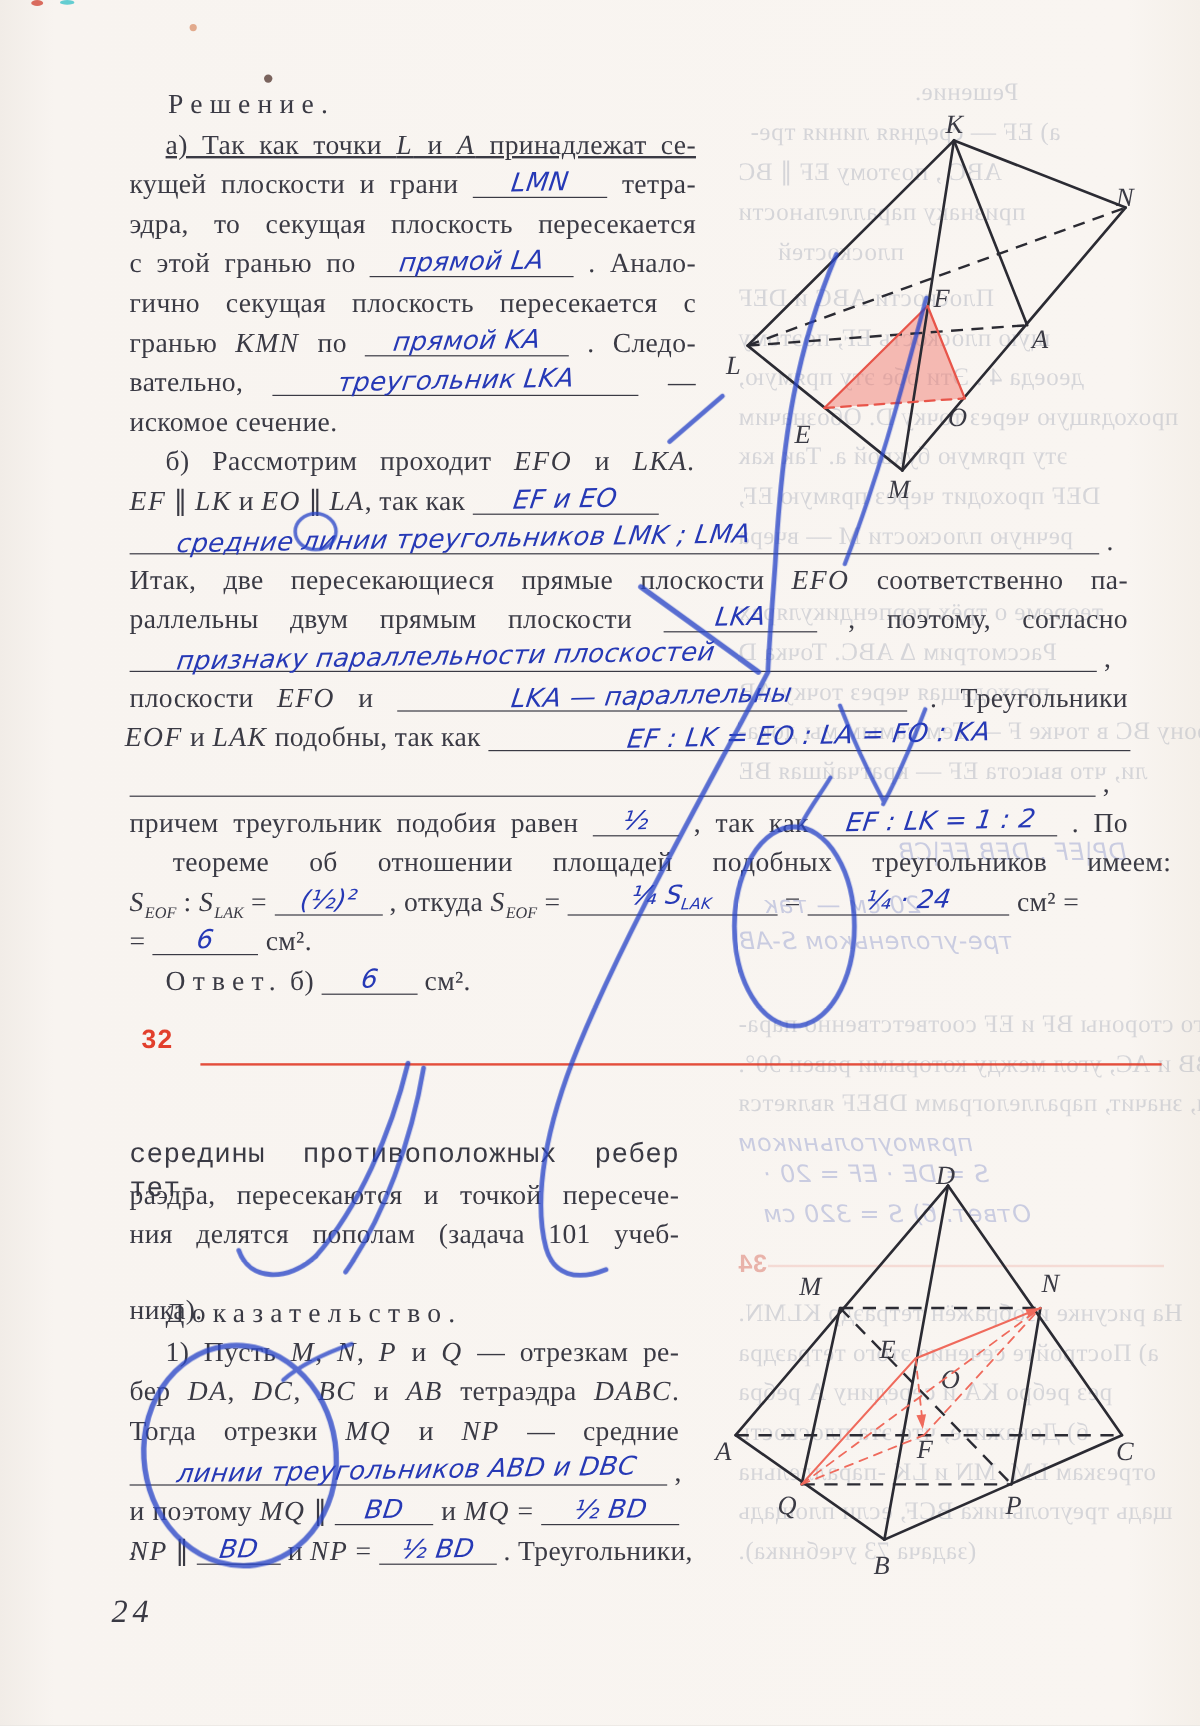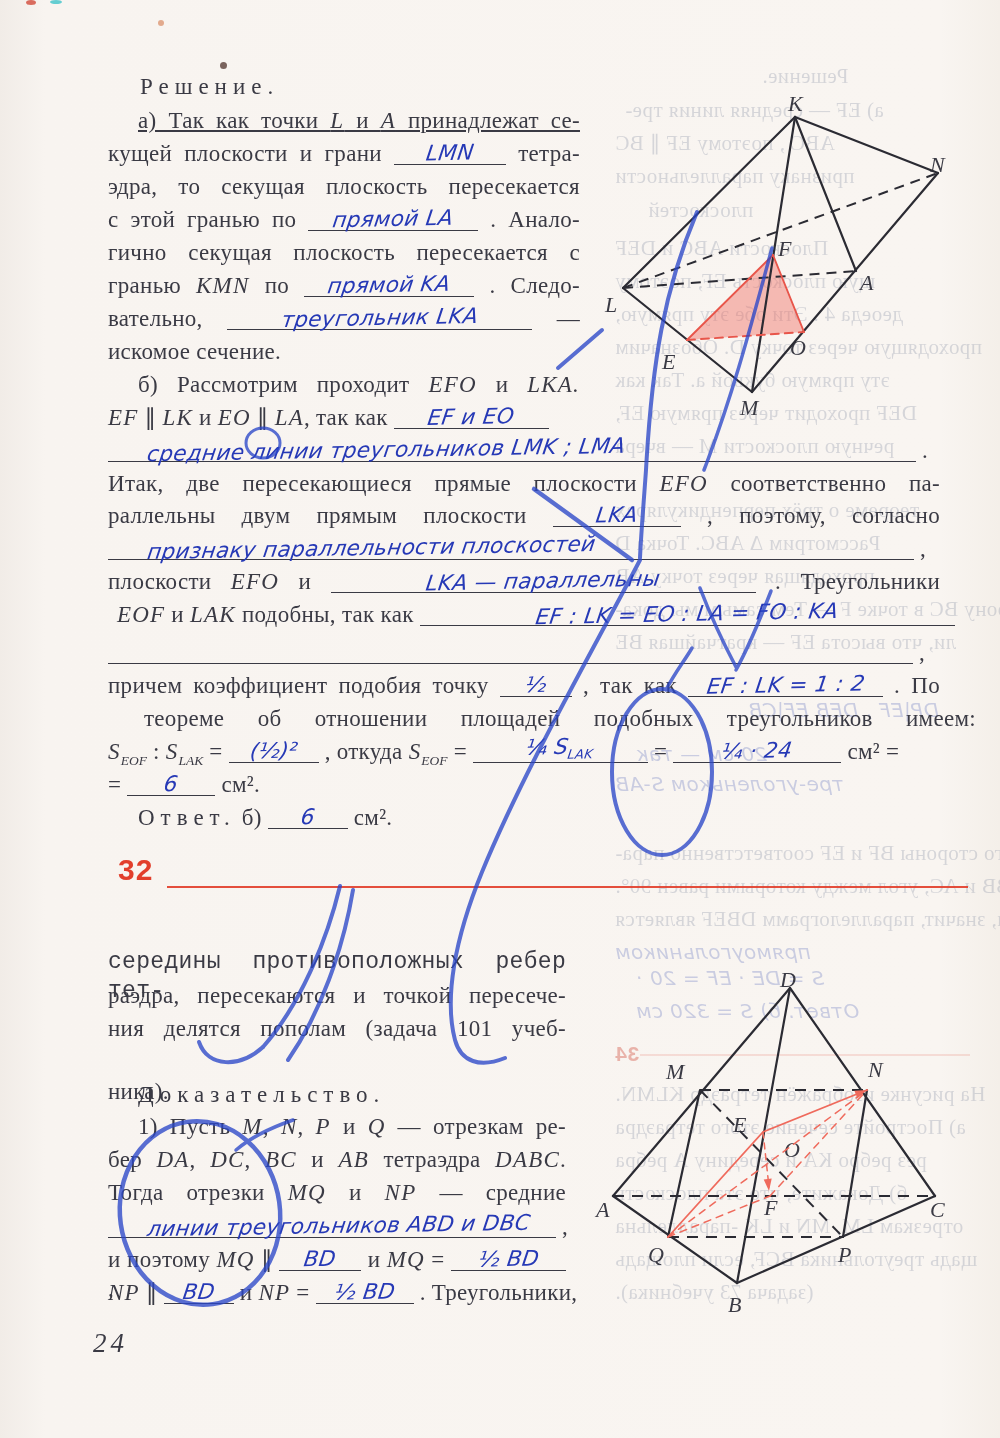--- a/index.html
+++ b/index.html
@@ -20,21 +20,21 @@
         font-family:"DejaVu Sans",sans-serif;font-style:italic;font-size:21.5px;color:#2639b6;}
   .blank.left .hand{left:40px;transform:skewX(-9deg) rotate(-1deg);}
   .hsub{font-size:13px;vertical-align:-5px;}
   .dl{font-size:22px;height:26px;line-height:24px;}
   
   .bleed{position:absolute;white-space:nowrap;font-size:21px;color:#8d95a8;opacity:.32;
          transform:scaleX(-1);letter-spacing:.4px;}
   .bleed.bh{color:#5f71bd;opacity:.30;font-family:"DejaVu Sans",sans-serif;font-style:italic;font-size:20px;}
   .bleed.br{color:#d4594a;opacity:.42;font-weight:bold;font-family:"Liberation Sans",sans-serif;}
   .pnum{position:absolute;left:118px;top:853px;color:#e23f2c;
-        font-family:"Liberation Sans",sans-serif;font-weight:bold;font-size:30px;letter-spacing:1px;}
+        font-family:"Liberation Sans",sans-serif;font-weight:bold;font-size:22px;letter-spacing:1px;}
   .rule{position:absolute;left:167px;top:886px;width:801px;height:2.4px;background:#e23f2c;opacity:.92;}
   .rule34{position:absolute;left:640px;top:1054px;width:330px;height:2px;background:#e05545;opacity:.16;}
   .pageno{position:absolute;left:93px;top:1328px;font-style:italic;font-size:27px;letter-spacing:4px;color:#3a3a44;}
   .speck{position:absolute;border-radius:50%;}
   svg{position:absolute;}
   .penlayer{left:0;top:0;pointer-events:none;}
 </style>
 </head>
 <body>
 
@@ -93,23 +93,23 @@
       <div class="line j" style="left: 108px; top: 271px; width: 472px;"><span class="ts">гранью </span><span class="mv">KMN</span><span class="ts"> по </span><span class="blank" style="width: 170px;"><span class="hand">прямой  KA</span></span><span class="ts"> . Следо-</span></div>
       <div class="line j" style="left: 108px; top: 304px; width: 472px;"><span class="ts">вательно, </span><span class="blank" style="width: 305px;"><span class="hand">треугольник  LKA</span></span><span class="ts"> —</span></div>
       <div class="line" style="left: 108px; top: 337px;"><span class="ts">искомое сечение.</span></div>
       <div class="line j" style="left: 108px; top: 370px; width: 472px;"><span class="sp" style="width: 30px;"></span><span class="ts">б) Рассмотрим проходит </span><span class="mv">EFO</span><span class="ts"> и </span><span class="mv">LKA.</span></div>
       <div class="line" style="left: 108px; top: 403px;"><span class="mv">EF</span><span class="ts"> ∥ </span><span class="mv">LK</span><span class="ts"> и </span><span class="mv">EO</span><span class="ts"> ∥ </span><span class="mv">LA</span><span class="ts">, так как  </span><span class="blank" style="width: 155px;"><span class="hand">EF и EO</span></span></div>
       <div class="line" style="left: 108px; top: 436px;"><span class="blank left" style="width: 808px;"><span class="hand">средние  линии  треугольников  LMK ;  LMA</span></span><span class="ts"> .</span></div>
       <div class="line j" style="left: 108px; top: 469px; width: 832px;"><span class="ts">Итак, две пересекающиеся прямые плоскости </span><span class="mv">EFO</span><span class="ts"> соответственно па-</span></div>
       <div class="line j" style="left: 108px; top: 501px; width: 832px;"><span class="ts">раллельны двум прямым плоскости </span><span class="blank" style="width: 128px;"><span class="hand">LKA</span></span><span class="ts"> , поэтому, согласно</span></div>
       <div class="line" style="left: 108px; top: 534px;"><span class="blank left" style="width: 806px;"><span class="hand">признаку    параллельности    плоскостей</span></span><span class="ts"> ,</span></div>
       <div class="line j" style="left: 108px; top: 567px; width: 832px;"><span class="ts">плоскости </span><span class="mv">EFO</span><span class="ts"> и </span><span class="blank" style="width: 425px;"><span class="hand">LKA — параллельны</span></span><span class="ts"> . Треугольники</span></div>
-      <div class="line" style="left: 117px; top: 600px;"><span class="mv">EOF</span><span class="ts">  и  </span><span class="mv">LAK</span><span class="ts">  подобны,  так  как  </span><span class="blank" style="width: 535px;"><span class="hand">EF : LK = EO : LA = FO : KA</span></span></div>
+      <div class="line" style="left: 104px; top: 600px;"><span class="mv">EOF</span><span class="ts">  и  </span><span class="mv">LAK</span><span class="ts">  подобны,  так  как  </span><span class="blank" style="width: 535px;"><span class="hand">EF : LK = EO : LA = FO : KA</span></span></div>
       <div class="line" style="left: 108px; top: 638px;"><span class="blank" style="width: 805px;"></span><span class="ts"> ,</span></div>
-      <div class="line j" style="left: 108px; top: 671px; width: 832px;"><span class="ts">причем коэффициент подобия точку </span><span class="blank" style="width: 72px;"><span class="hand">½</span></span><span class="ts"> , так как </span><span class="blank" style="width: 195px;"><span class="hand">EF : LK  =  1 : 2</span></span><span class="ts"> . По</span></div>
+      <div class="line j" style="left: 108px; top: 671px; width: 832px;"><span class="ts">причем треугольник подобия равен </span><span class="blank" style="width: 72px;"><span class="hand">½</span></span><span class="ts"> , так как </span><span class="blank" style="width: 195px;"><span class="hand">EF : LK  =  1 : 2</span></span><span class="ts"> . По</span></div>
       <div class="line j" style="left: 108px; top: 704px; width: 832px; margin-left: 36px;"><span class="ts">теореме об отношении площадей подобных треугольников имеем:</span></div>
       <div class="line" style="left: 108px; top: 737px;"><span class="mv">S<span class="sub">EOF</span></span><span class="ts"> : </span><span class="mv">S<span class="sub">LAK</span></span><span class="ts"> = </span><span class="blank" style="width: 90px;"><span class="hand">(½)²</span></span><span class="ts"> ,    откуда    </span><span class="mv">S<span class="sub">EOF</span></span><span class="ts"> = </span><span class="blank" style="width: 175px;"><span class="hand">¼ S<span class="hsub">LAK</span></span></span><span class="ts"> = </span><span class="blank" style="width: 168px;"><span class="hand">¼ · 24</span></span><span class="ts">  см² =</span></div>
       <div class="line" style="left: 108px; top: 770px;"><span class="ts">= </span><span class="blank" style="width: 88px;"><span class="hand">6</span></span><span class="ts"> см².</span></div>
       <div class="line" style="left: 108px; top: 803px;"><span class="sp" style="width: 30px;"></span><span class="ts lsp">Ответ.</span><span class="ts">  б) </span><span class="blank" style="width: 80px;"><span class="hand">6</span></span><span class="ts"> см².</span></div>
       <div class="line j" style="left: 108px; top: 915px; width: 458px;"><span class="sp" style="width: 30px;"></span></div>
       <div class="line j" style="left: 108px; top: 948px; width: 458px; font-family: Liberation Mono, monospace;"><span class="ts">середины противоположных ребер тет-</span></div>
       <div class="line j" style="left: 108px; top: 981px; width: 458px;"><span class="ts">раэдра, пересекаются и точкой пересече-</span></div>
       <div class="line j" style="left: 108px; top: 1014px; width: 458px;"><span class="ts">ния делятся пополам (задача 101 учеб-</span></div>
       <div class="line" style="left: 108px; top: 1077px;"><span class="ts">ника).</span></div>
       <div class="line" style="left: 108px; top: 1080px;"><span class="sp" style="width: 30px;"></span><span class="ts lsp">Доказательство.</span></div>

